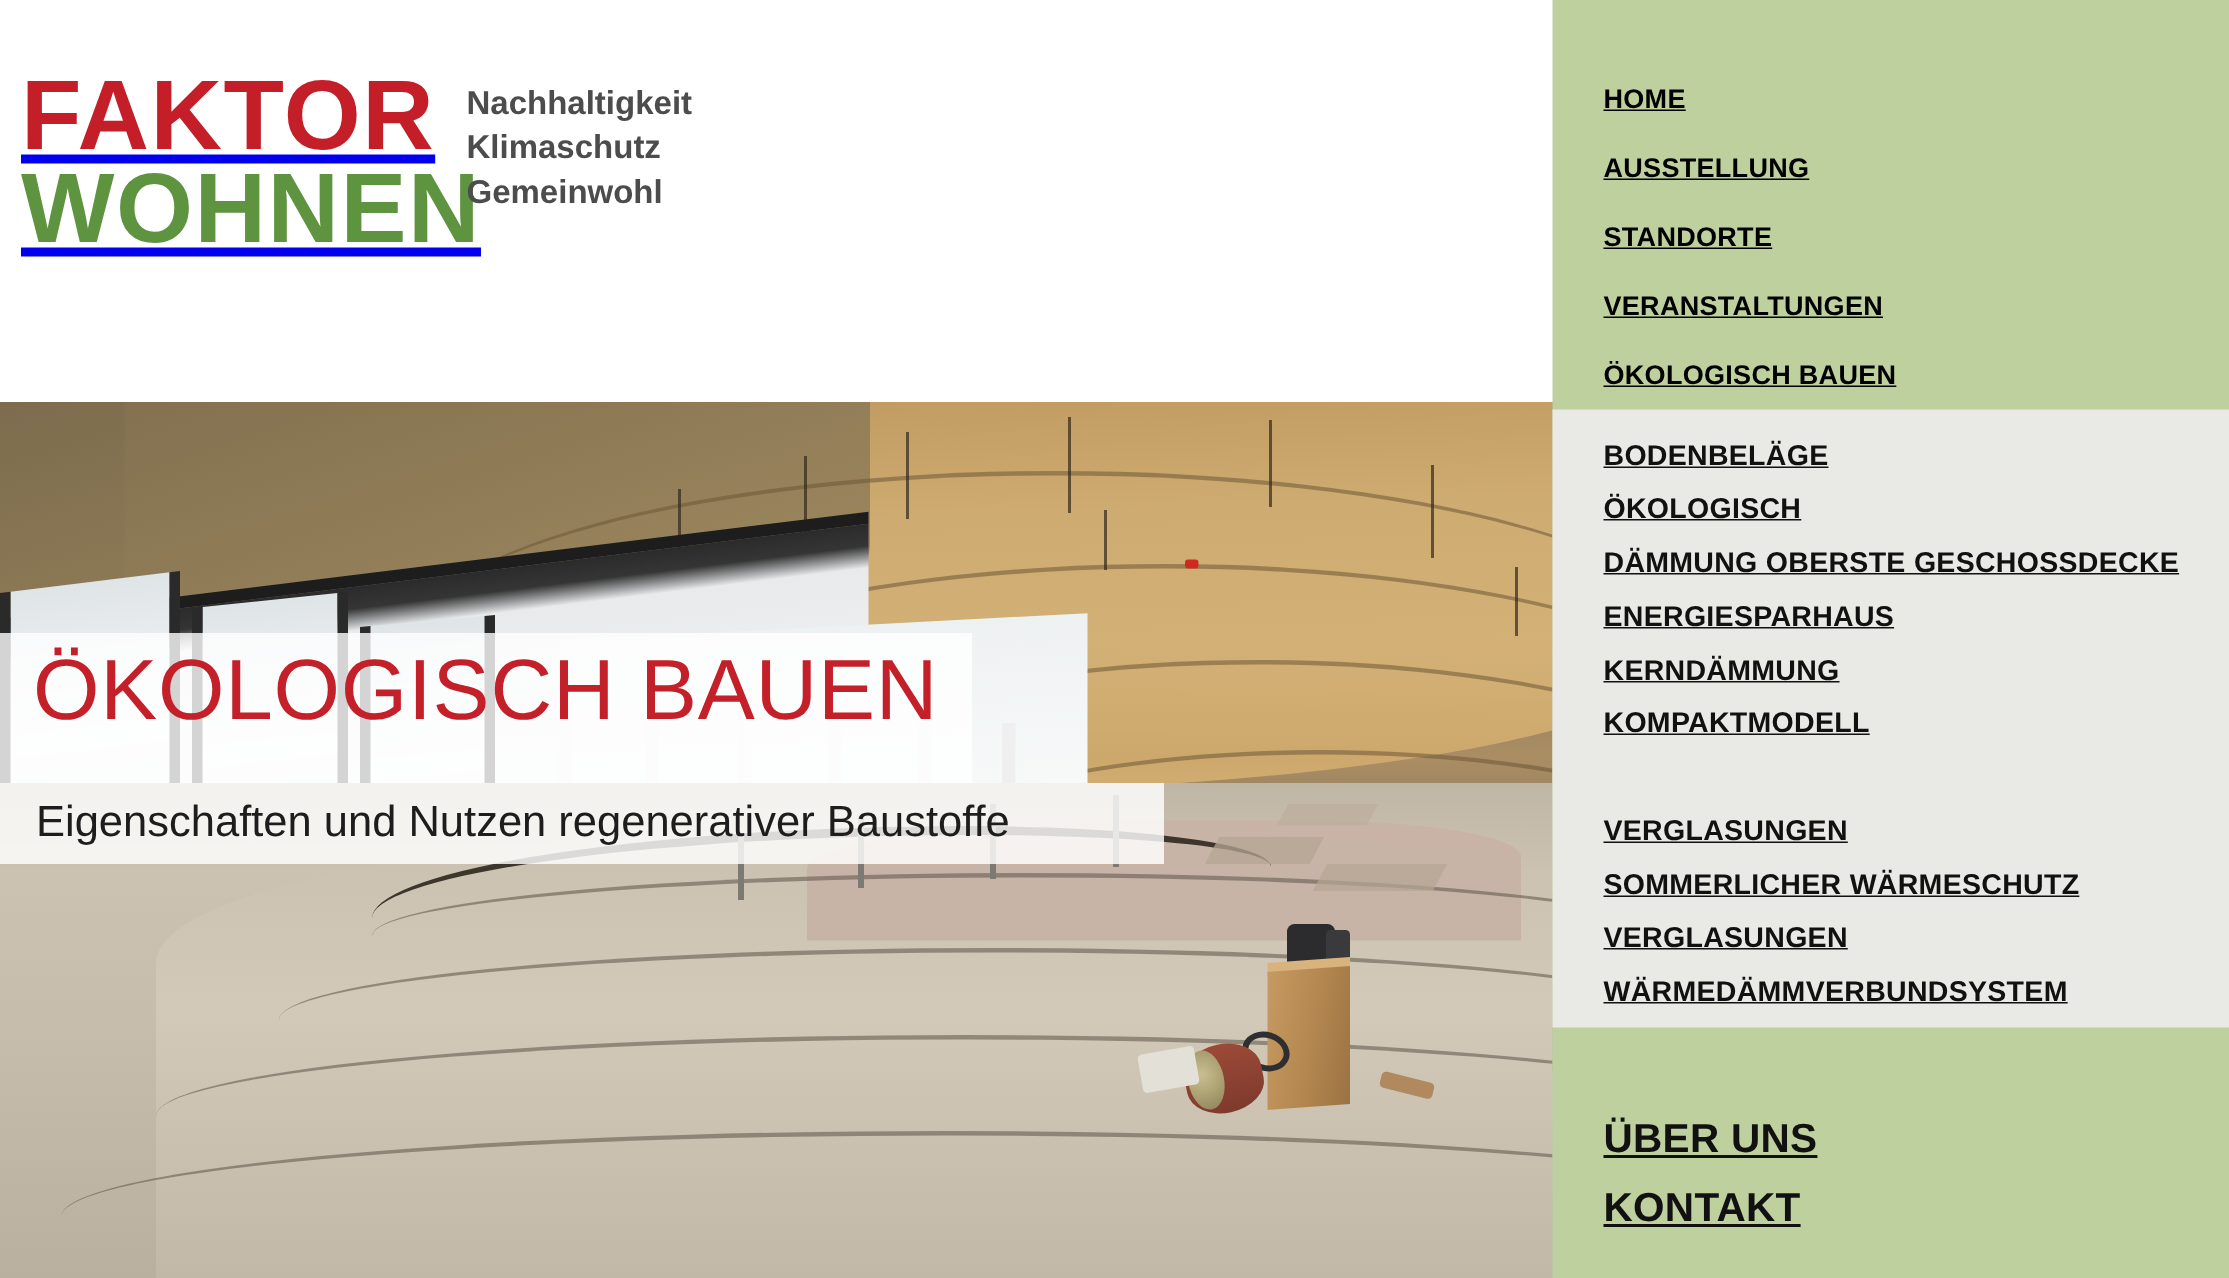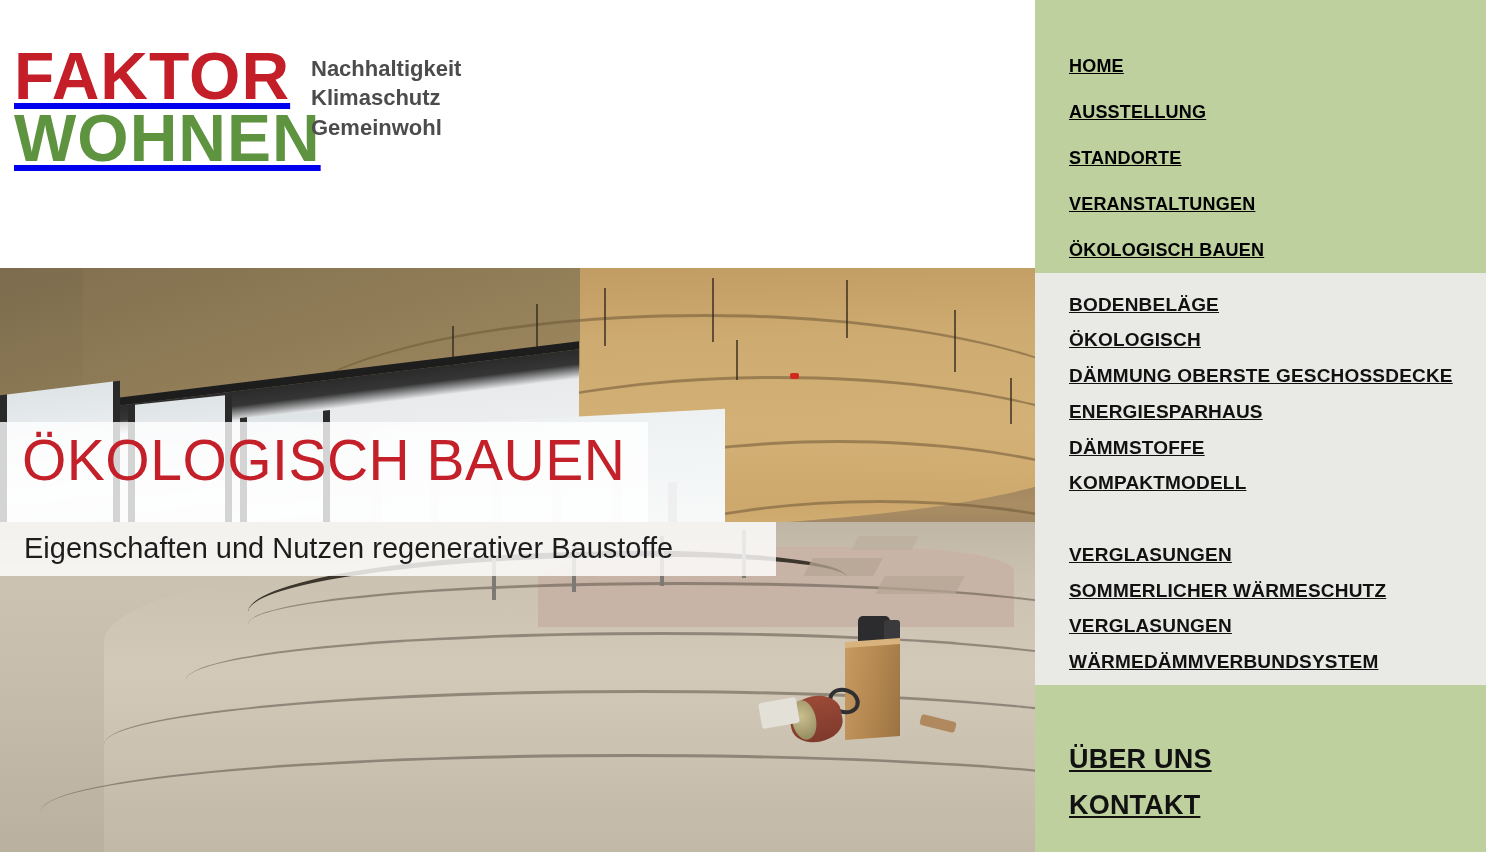--- a/index.html
+++ b/index.html
@@ -407,21 +407,21 @@
       <a class="nav-item" href="#" style="top:102px;">AUSSTELLUNG</a>
       <a class="nav-item" href="#" style="top:194px;">VERANSTALTUNGEN</a>
       <a class="nav-item" href="#" style="top:240px;">ÖKOLOGISCH BAUEN</a>
     </div>
 
     <div class="submenu">
       <a class="sub-item" href="#" style="top:21px;">BODENBELÄGE</a>
       <a class="sub-item" href="#" style="top:56px;">ÖKOLOGISCH</a>
       <a class="sub-item" href="#" style="top:92px;">DÄMMUNG OBERSTE GESCHOSSDECKE</a>
       <a class="sub-item" href="#" style="top:128px;text-align:right;">ENERGIESPARHAUS</a>
-      <a class="sub-item" href="#" style="top:164px;">DÄMMSTOFFE</a>
+      <a class="sub-item" href="#" style="top:164px;">KERNDÄMMUNG</a>
       <a class="sub-item" href="#" style="top:199px;">KOMPAKTMODELL</a>
       <a class="sub-item" href="#" style="top:271px;">VERGLASUNGEN</a>
       <a class="sub-item" href="#" style="top:307px;">SOMMERLICHER WÄRMESCHUTZ</a>
       <a class="sub-item" href="#" style="top:342px;">VERGLASUNGEN</a>
       <a class="sub-item" href="#" style="top:378px;">WÄRMEDÄMMVERBUNDSYSTEM</a>
     </div>
 
     <div class="nav-bottom">
       <a class="nav-item-b" href="#" style="top:59px;">ÜBER UNS</a>
       <a class="nav-item-b" href="#" style="top:105px;">KONTAKT</a>

